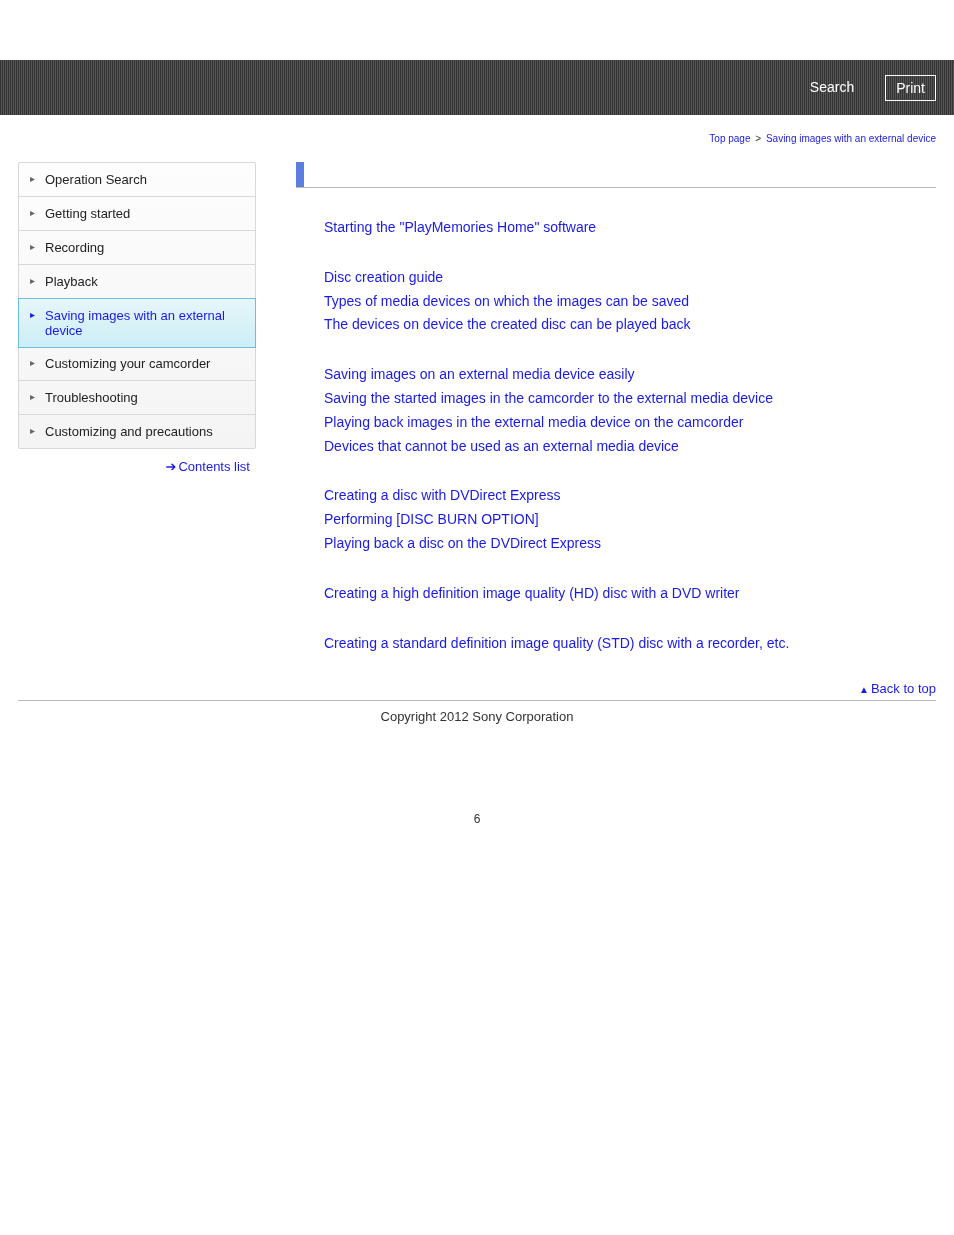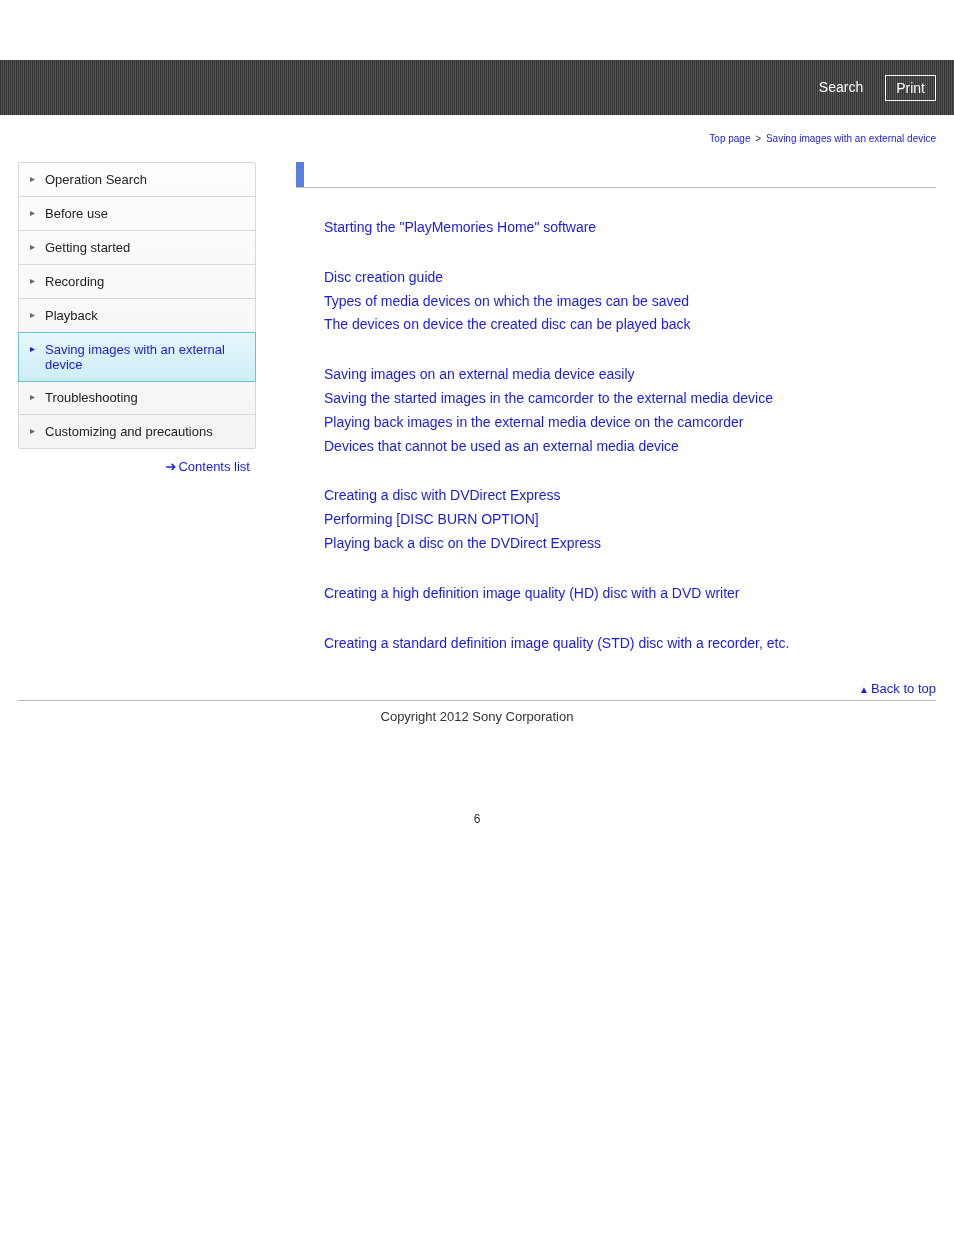--- a/index.html
+++ b/index.html
@@ -10,21 +10,21 @@
       background: repeating-linear-gradient(90deg, #333 0, #333 1px, #555 1px, #555 2px);
       position: relative;
       margin-top: 60px;
     }
     .top-banner-controls {
       position: absolute;
       right: 18px;
       top: 50%;
       transform: translateY(-50%);
       display: flex;
-      gap: 12px;
+      gap: 21px;
       text-align: right;
     }
     .top-banner-controls .ctl {
       color: #fff;
       font-size: 14px;
       padding: 4px 10px;
       display: inline-block;
     }
     .top-banner-controls .ctl.boxed { border: 1px solid #fff; }
     .content-wrap { padding: 18px; }
@@ -127,25 +127,25 @@
     <div class="breadcrumb">
       <a>Top page</a>
       <span class="sep">&gt;</span>
       <a>Saving images with an external device</a>
     </div>
 
     <div class="layout">
       <div>
         <div class="sidebar">
           <div class="sidebar-item">Operation Search</div>
-          <div class="sidebar-item">Before use</div>
           <div class="sidebar-item">Getting started</div>
           <div class="sidebar-item">Recording</div>
           <div class="sidebar-item">Playback</div>
           <div class="sidebar-item active">Saving images with an external device</div>
+          <div class="sidebar-item">Customizing your camcorder</div>
           <div class="sidebar-item">Troubleshooting</div>
           <div class="sidebar-item">Customizing and precautions</div>
         </div>
         <div class="contents-list">
           <span class="arrow">➔</span><a>Contents list</a>
         </div>
       </div>
 
       <div class="main">
         <div class="title-block">

